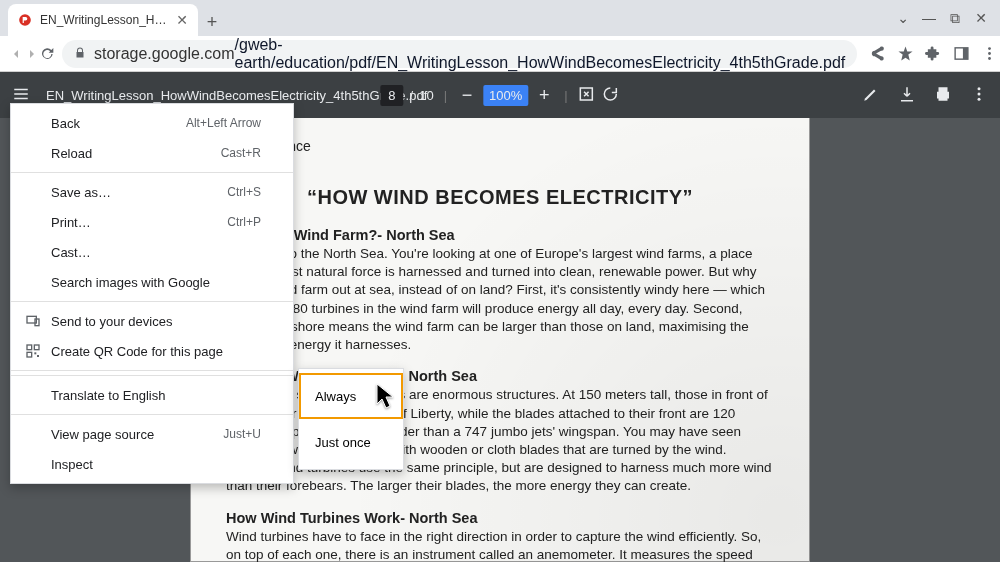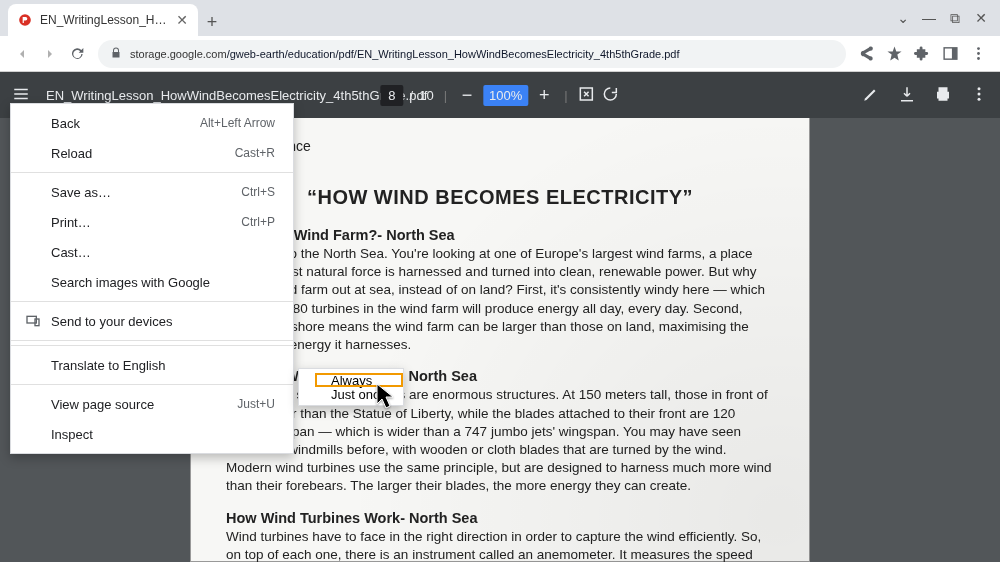--- a/index.html
+++ b/index.html
@@ -11,21 +11,21 @@
   .tab .fav { width: 14px; height: 14px; margin-right: 8px; flex: 0 0 auto; }
   .tab .title { flex: 1; white-space: nowrap; overflow: hidden; text-overflow: ellipsis; }
   .tab .close { margin-left: 6px; color: #666; font-size: 14px; }
   .newtab { width: 28px; height: 28px; display: flex; align-items: center; justify-content: center; color: #555; font-size: 18px; }
   .winctl { margin-left: auto; display: flex; align-items: center; padding-right: 6px; height: 36px; }
   .winctl span { width: 26px; text-align: center; color: #555; font-size: 14px; }
 
   .addrbar { background: #fff; height: 36px; display: flex; align-items: center; padding: 0 8px; border-bottom: 1px solid #d0d0d0; }
   .navbtn { width: 28px; height: 28px; display: flex; align-items: center; justify-content: center; color: #5f6368; }
   .navbtn.disabled { color: #b0b0b0; }
-  .url { flex: 1; background: #f1f3f4; border-radius: 14px; height: 28px; display: flex; align-items: center; padding: 0 12px; font-size: 11px; color: #5f6368; margin: 0 6px; }
+  .url { flex: 1; background: #f1f3f4; border-radius: 14px; height: 28px; display: flex; align-items: center; padding: 0 12px; font-size: 16px; color: #5f6368; margin: 0 6px; }
   .url .host { color: #333; }
   .url .path { color: #0f172a; }
   .url .lock { margin-right: 8px; }
   .righticons { display: flex; }
   .righticons .navbtn svg { width: 17px; height: 17px; }
 
   
   .pdfbar { background: #3c4043; height: 46px; display: flex; align-items: center; padding: 0 12px; color: #e8eaed; font-size: 13px; }
   .pdfbar .menuicon { margin-right: 16px; }
   .pdfbar .docname { flex: 0 0 auto; margin-right: auto; }
@@ -41,30 +41,30 @@
   .page-area { position: absolute; top: 118px; left: 0; right: 0; bottom: 0; background: #525659; display: flex; justify-content: center; overflow: hidden; }
   .sheet { background: #f7f7f5; width: 620px; margin-top: -20px; padding: 40px 36px; color: #222; font-family: Arial, sans-serif; box-shadow: 0 0 0 1px #999 inset; position: relative; }
   .sheet::after { content:""; position:absolute; inset:0; pointer-events:none; background: radial-gradient(circle at 95% 90%, rgba(0,0,0,.06), transparent 60%); }
   .sheet .meta { font-size: 14px; margin-bottom: 8px; }
   .sheet h1 { text-align: center; font-size: 20px; letter-spacing: .5px; margin: 6px 0 18px; }
   .sheet h2 { font-size: 14.5px; margin: 14px 0 2px; }
   .sheet p { font-size: 13.5px; line-height: 1.35; }
 
   
   .ctxmenu { position: absolute; top: 103px; left: 10px; width: 284px; background: #fff; border: 1px solid #dadce0; box-shadow: 0 4px 10px rgba(0,0,0,.25); z-index: 50; font-size: 13px; color: #202124; padding: 4px 0; }
-  .ctxitem { display: flex; align-items: center; height: 30px; padding: 0 18px 0 40px; cursor: default; position: relative; }
+  .ctxitem { display: flex; align-items: center; height: 30px; padding: 0 32px 0 40px; cursor: default; position: relative; }
   .ctxitem.hover { background: #e8e8e8; }
   .ctxitem .cicon { position: absolute; left: 14px; width: 16px; height: 16px; display:flex; align-items:center; justify-content:center; }
   .ctxitem .short { margin-left: auto; color: #5f6368; font-size: 12px; }
   .ctxitem .arrow { margin-left: auto; color: #5f6368; }
   .ctxsep { height: 1px; background: #e0e0e0; margin: 4px 0; }
 
   
   .submenu { position: absolute; top: 368px; left: 298px; width: 106px; background: #fff; border: 1px solid #dadce0; box-shadow: 0 4px 10px rgba(0,0,0,.25); z-index: 60; font-size: 13px; padding: 4px 0; }
-  .subitem { height: 14px; display: flex; align-items: center; padding: 0 16px; margin-left: 16px; }
+  .subitem { height: 46px; display: flex; align-items: center; padding: 0 16px; }
   .subitem.sel { background: #fff; outline: 2px solid #f29900; outline-offset: -2px; }
 
   
   .cursor { position: absolute; top: 383px; left: 376px; z-index: 80; }
   .cursor svg { filter: drop-shadow(0 1px 1px rgba(0,0,0,.4)); }
 
   .ico { width:16px; height:16px; }
 </style>
 </head>
 <body>
@@ -228,20 +228,32 @@
   <div class="ctxsep"></div>
   <div class="ctxitem">
       <span class="cicon">
         <svg class="ico" viewBox="0 0 24 24">
           <rect x="3" y="5" width="14" height="10" fill="none" stroke="#5f6368" stroke-width="2"></rect>
           <rect x="15" y="9" width="6" height="10" fill="none" stroke="#5f6368" stroke-width="2"></rect>
         </svg>
       </span>
       <span>Send to your devices</span>
     </div>
+  <div class="ctxitem">
+      <span class="cicon">
+        <svg class="ico" viewBox="0 0 24 24">
+          <rect x="3" y="3" width="7" height="7" fill="none" stroke="#5f6368" stroke-width="2"></rect>
+          <rect x="14" y="3" width="7" height="7" fill="none" stroke="#5f6368" stroke-width="2"></rect>
+          <rect x="3" y="14" width="7" height="7" fill="none" stroke="#5f6368" stroke-width="2"></rect>
+          <rect x="14" y="14" width="3" height="3" fill="#5f6368"></rect>
+          <rect x="18" y="18" width="3" height="3" fill="#5f6368"></rect>
+        </svg>
+      </span>
+      <span>Create QR Code for this page</span>
+    </div>
   <div class="ctxsep"></div>
   <div class="ctxsep"></div>
   <div class="ctxitem">
       <span>Translate to English</span>
     </div>
   <div class="ctxsep"></div>
   <div class="ctxitem">
       <span>View page source</span>
       <span class="short">Just+U</span>
     </div>

